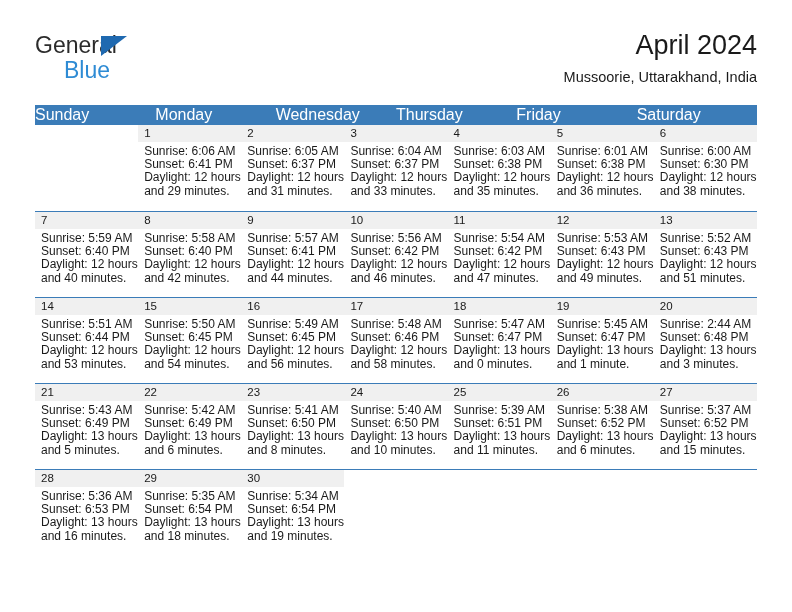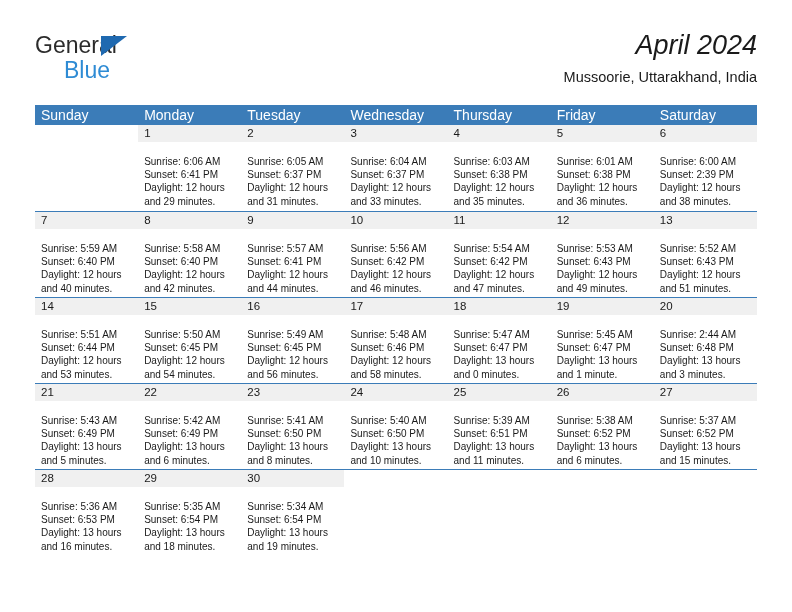--- a/index.html
+++ b/index.html
@@ -70,21 +70,20 @@
     right: 0;
     top: 0;
     text-align: right;
   }
   .cal-title {
     font-size: 27px;
     font-weight: normal;
     color: #1a1a1a;
     line-height: 34px;
     white-space: nowrap;
-    font-style: italic;
   }
   .cal-subtitle {
     margin-top: 6px;
     font-size: 14.5px;
     color: #1a1a1a;
     line-height: 18px;
     white-space: nowrap;
     padding-left: 36px;
   }
 
@@ -97,23 +96,22 @@
   }
 
   .dow-row {
     display: flex;
     background: #3b7cb8;
     height: 20px;
   }
   .dow {
     flex: 1 1 0;
     color: #ffffff;
-    font-size: 14px;
+    font-size: 16px;
     line-height: 20px;
-    padding-left: 6px;
     box-sizing: border-box;
     white-space: nowrap;
   }
 
   .week {
     display: flex;
     border-top: 1.5px solid #3b7cb8;
     height: 86px;
     box-sizing: border-box;
   }
@@ -136,22 +134,22 @@
     line-height: 17px;
     padding-left: 6px;
     color: #1a1a1a;
     box-sizing: border-box;
   }
   .cell.empty .cell-date {
     background: transparent;
   }
 
   .cell-info {
-    padding: 13px 6px 0 6px;
-    font-size: 10px;
+    padding: 3px 6px 0 6px;
+    font-size: 12px;
     line-height: 13.2px;
     color: #1a1a1a;
   }
   .cell-info div {
     white-space: nowrap;
   }
 </style>
 </head>
 <body>
 
@@ -170,21 +168,20 @@
       <div class="cal-subtitle">Mussoorie, Uttarakhand, India</div>
     </div>
 
   </div>
 
   <div class="calendar">
 
     <div class="dow-row">
       <div class="dow">Sunday</div>
       <div class="dow">Monday</div>
-      <div class="dow">Tuesday</div>
       <div class="dow">Wednesday</div>
       <div class="dow">Thursday</div>
       <div class="dow">Friday</div>
       <div class="dow">Saturday</div>
     </div>
 
     <div id="weeks-container">
         <div class="week first">
           <div class="cell empty">
             <div class="cell-date"></div>
@@ -231,21 +228,21 @@
               <div>Sunrise: 6:01 AM</div>
               <div>Sunset: 6:38 PM</div>
               <div>Daylight: 12 hours</div>
               <div>and 36 minutes.</div>
             </div>
           </div>
           <div class="cell">
             <div class="cell-date">6</div>
             <div class="cell-info">
               <div>Sunrise: 6:00 AM</div>
-              <div>Sunset: 2:39 PM</div>
+              <div>Sunset: 6:30 PM</div>
               <div>Daylight: 12 hours</div>
               <div>and 38 minutes.</div>
             </div>
           </div>
         </div>
         <div class="week">
           <div class="cell">
             <div class="cell-date">7</div>
             <div class="cell-info">
               <div>Sunrise: 5:59 AM</div>

